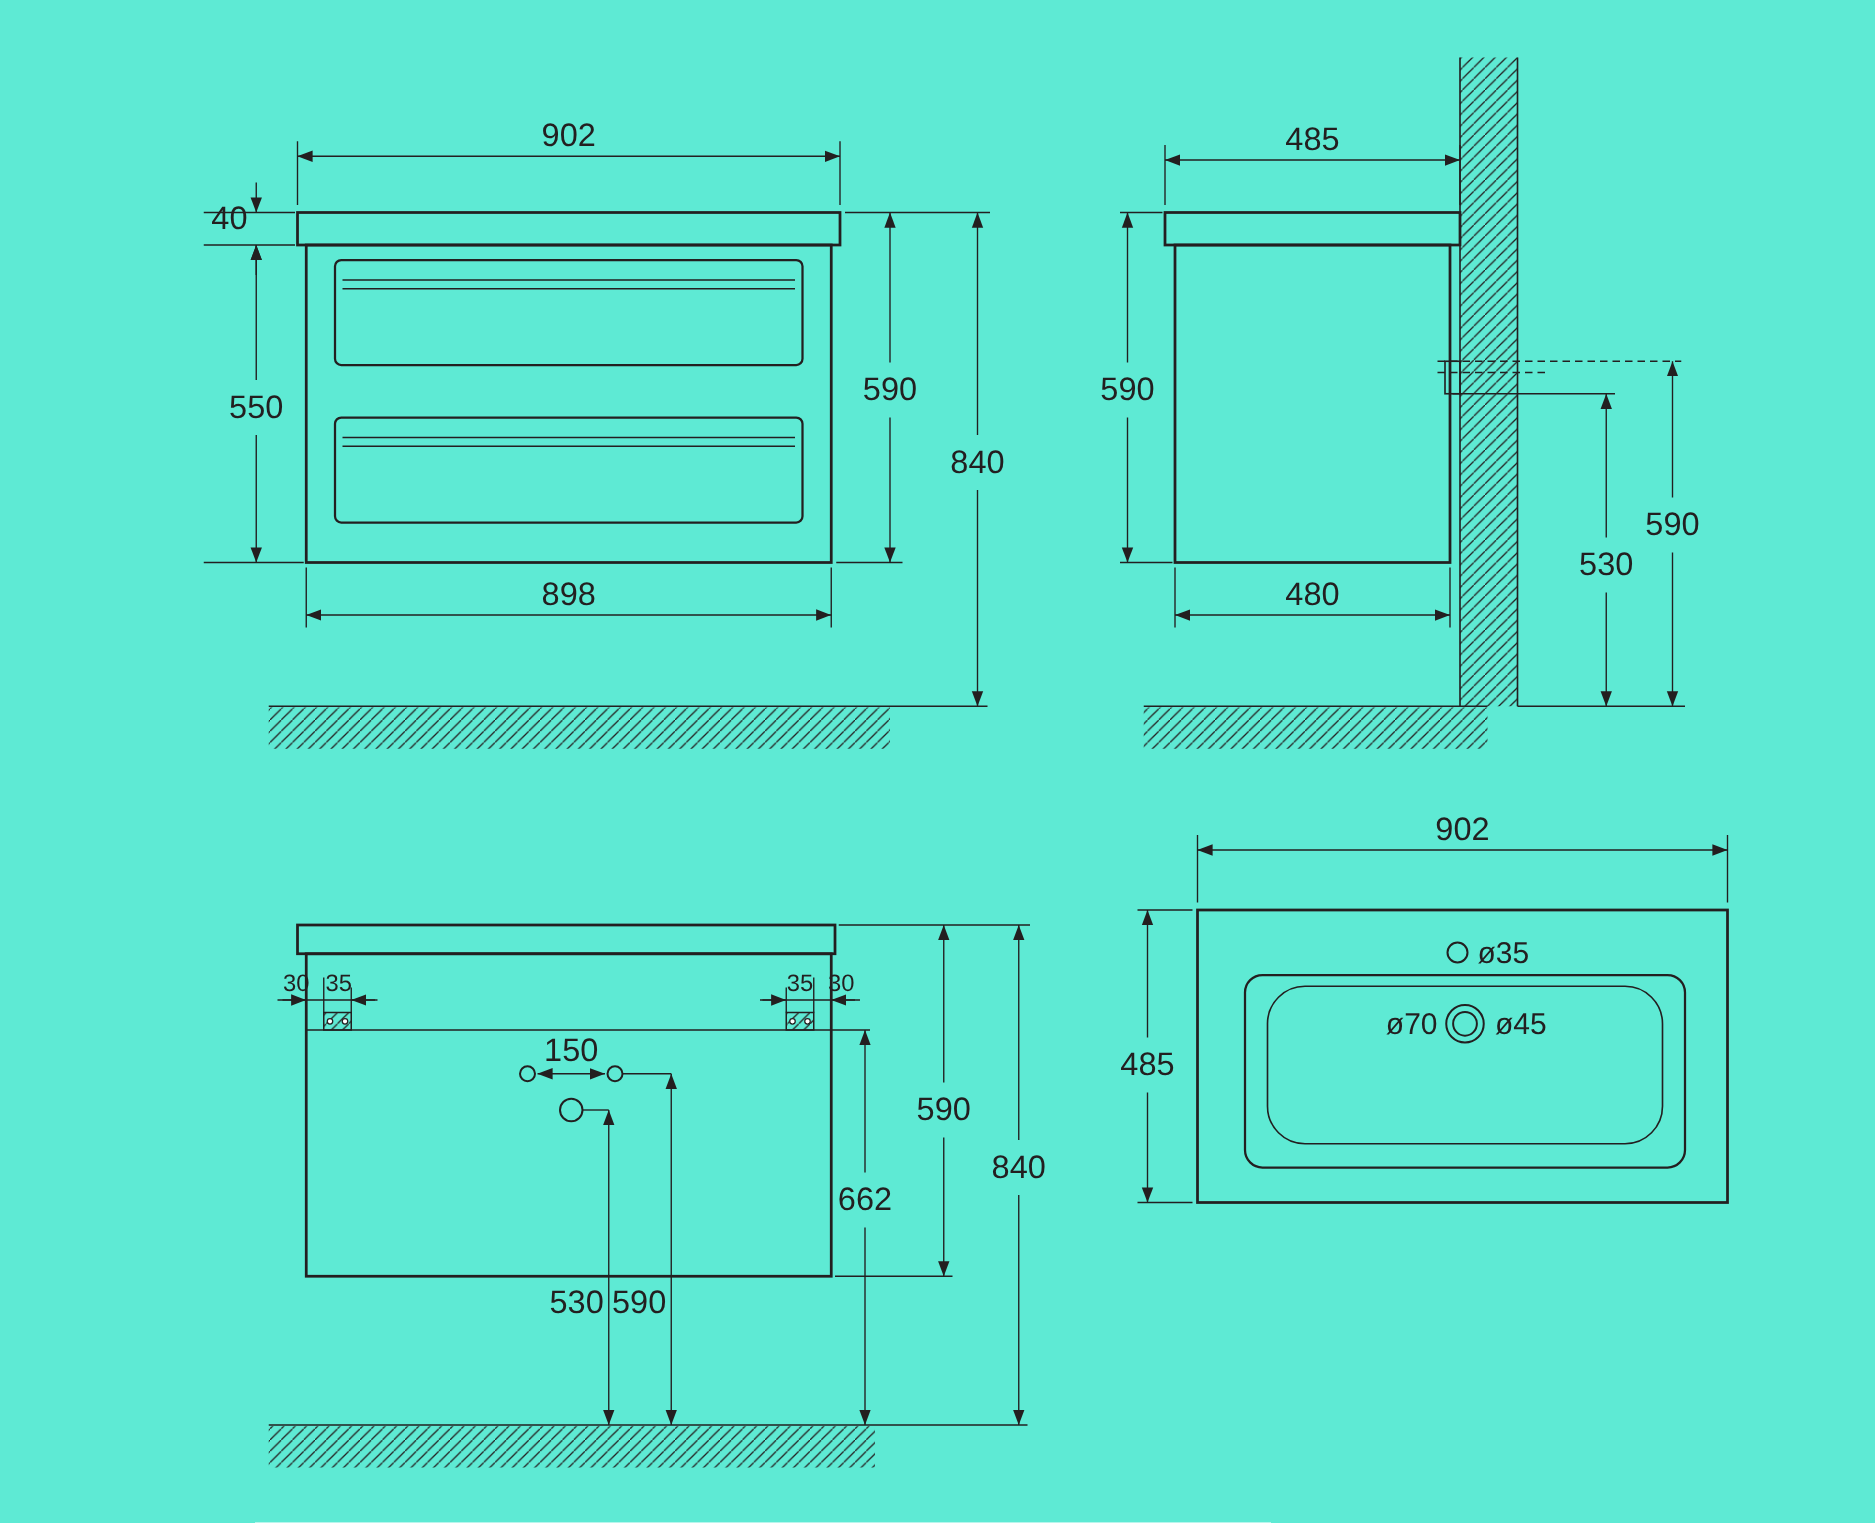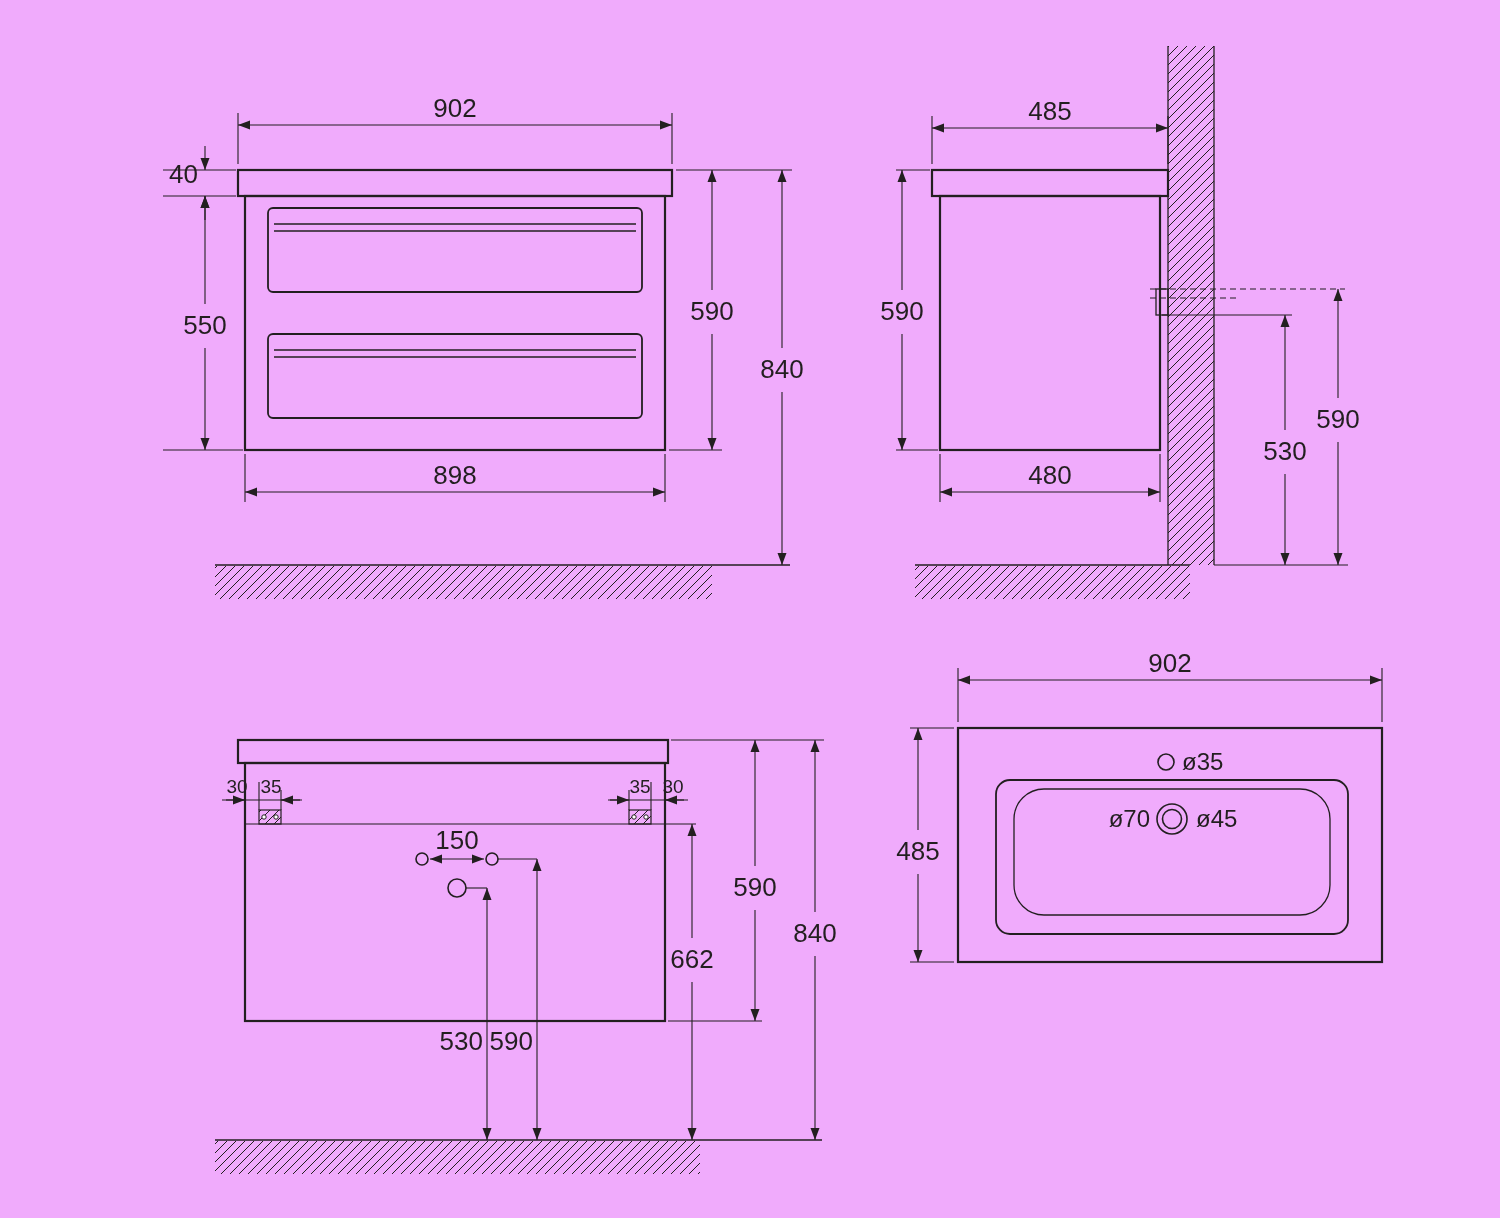--- a/index.html
+++ b/index.html
@@ -1,19 +1,19 @@
 <!DOCTYPE html>
 <html><head>
 <meta charset="utf-8">
 <style>
   html,body{margin:0;padding:0;background:#ffffff;}
   .canvas{
     position:relative;
     width:1500px;height:1218px;
-    background:#f0abfc;
+    background:#5eead4;
     font-family:"Liberation Sans", sans-serif;
   }
   svg{display:block;}
   text{
     font-family:"Liberation Sans", sans-serif;
     fill:#231f20;
   }
   .dim{font-size:26px;}
   .dim-small{font-size:19px;}
   .dim-dia{font-size:24px;}

